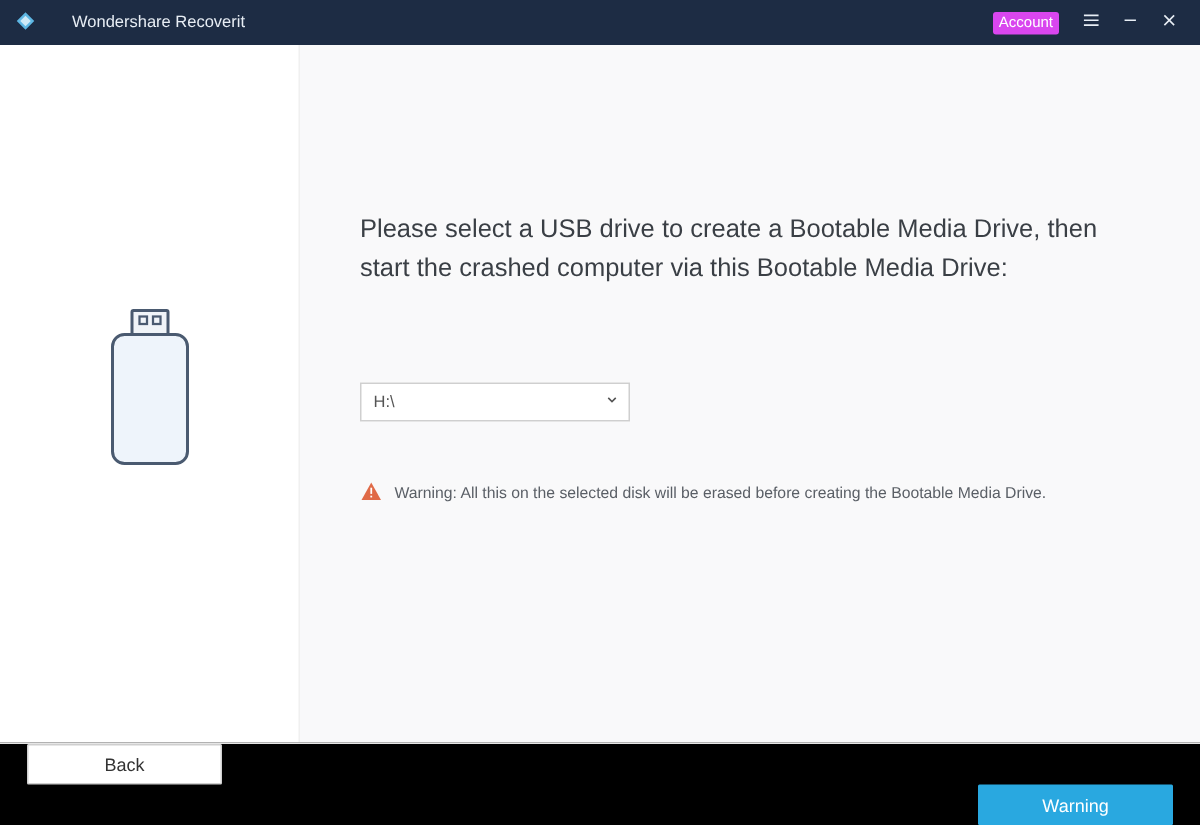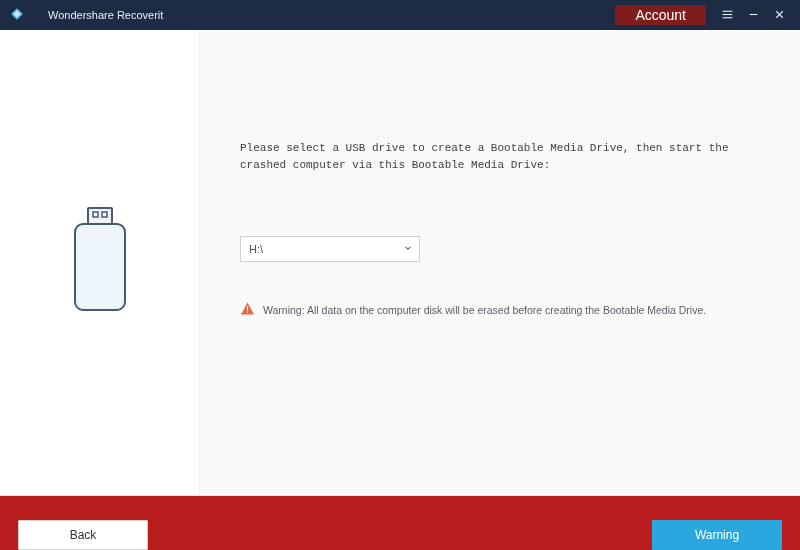--- a/index.html
+++ b/index.html
@@ -13,24 +13,24 @@
     color: #e8eef5;
     display: flex;
     align-items: center;
     padding: 0 8px 0 10px;
     font-size: 11px;
   }
   .titlebar .logo { display: flex; align-items: center; gap: 24px; }
   .titlebar .logo svg { width: 14px; height: 14px; }
   .titlebar .spacer { flex: 1; }
   .titlebar .account {
-    background: #7f1d1d;
+    background: #d946ef;
     color: #fff;
-    font-size: 14px;
-    padding: 2px 20px;
+    font-size: 10px;
+    padding: 2px 4px;
     border-radius: 2px;
     cursor: pointer;
     margin-right: 8px;
   }
   .titlebar .winbtn {
     width: 26px; height: 30px;
     display: flex; align-items: center; justify-content: center;
     cursor: pointer; color: #e8eef5;
   }
   .titlebar .winbtn svg { width: 13px; height: 13px; }
@@ -43,25 +43,24 @@
     display: flex; align-items: center; justify-content: center;
     border-right: 1px solid #f0f0f0;
   }
   .content {
     flex: 1;
     background: #f9f9fa;
     padding: 110px 40px 0 40px;
   }
   .instruction {
     color: #3a3f45;
-    font-size: 11px;
+    font-size: 17px;
     line-height: 1.55;
     margin-bottom: 62px;
     max-width: 560px;
-    font-family: Liberation Mono, monospace;
   }
   .drive-select {
     width: 180px; height: 26px;
     border: 1px solid #cfcfcf;
     background: #fff;
     display: flex; align-items: center;
     padding: 0 8px;
     font-size: 11px; color: #555;
     cursor: pointer;
     position: relative;
@@ -75,23 +74,24 @@
   .warning {
     display: flex; align-items: center; gap: 8px;
     font-size: 10.5px; color: #5a5f66;
   }
   .warning svg { width: 15px; height: 13px; flex-shrink: 0; }
 
   
   .footer {
     height: 55px;
     border-top: 1px solid #e6e6e6;
-    display: flex; align-items: flex-end;
+    display: flex; align-items: flex-start;
     padding: 0 18px;
-    background: #b91c1c;
+    background: #000000;
+    flex-direction: column;
   }
   .btn {
     width: 130px; height: 30px;
     display: flex; align-items: center; justify-content: center;
     font-size: 12px; cursor: pointer;
     border-radius: 1px;
   }
   .btn-back {
     border: 1px solid #cfcfcf; background: #fff; color: #333;
   }
@@ -165,21 +165,21 @@
     </div>
 
     <div class="warning">
       <span>
         <svg viewBox="0 0 24 22">
             <path fill="#e06a47" d="M12 1 L23 21 L1 21 Z"></path>
             <rect x="11" y="7" width="2" height="7" fill="#fff"></rect>
             <rect x="11" y="16" width="2" height="2" fill="#fff"></rect>
           </svg>
       </span>
-      <span>Warning: All data on the computer disk will be erased before creating the Bootable Media Drive.</span>
+      <span>Warning: All this on the selected disk will be erased before creating the Bootable Media Drive.</span>
     </div>
   </div>
 </div>
 
 <div class="footer">
   <div class="btn btn-back">Back</div>
   <div class="btn btn-create">Warning</div>
 </div>
 
 </body></html>

